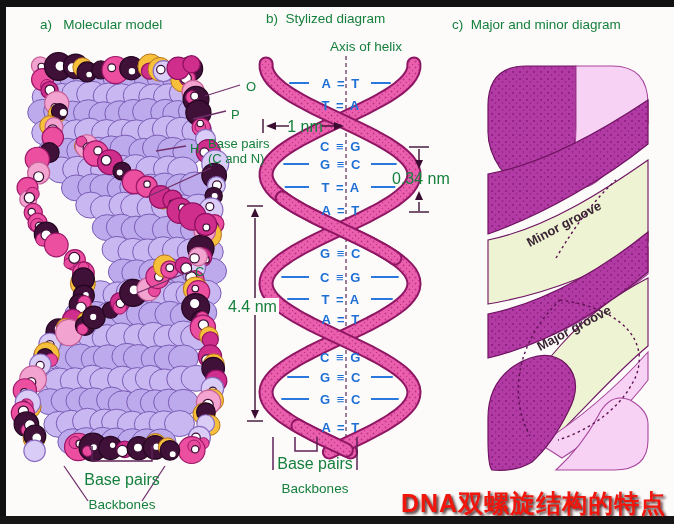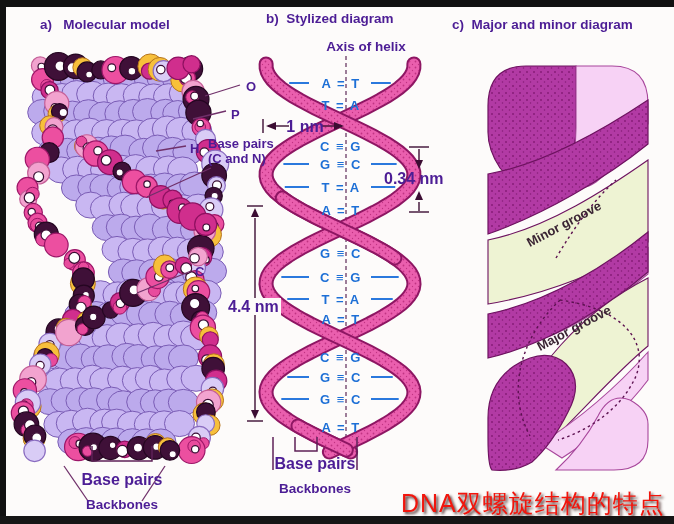--- a/index.html
+++ b/index.html
@@ -3,35 +3,35 @@
 <meta charset="utf-8">
 <style>
   html,body{margin:0;padding:0;}
   body{width:674px;height:524px;position:relative;overflow:hidden;background:#fdfbfa;
        font-family:"Liberation Sans","DejaVu Sans",sans-serif;}
   .frame{position:absolute;background:#111;}
   #frame-top{left:0;top:0;width:674px;height:7px;}
   #frame-left{left:0;top:0;width:6px;height:524px;}
   #frame-bottom{left:0;top:516px;width:674px;height:8px;background:#161616;}
   #gfx{position:absolute;left:0;top:0;}
-  .lbl{position:absolute;color:#4c1d95;font-weight:bold;white-space:nowrap;}
+  .lbl{position:absolute;color:#15803d;font-weight:normal;white-space:nowrap;}
   .t13{font-size:13.5px;}
   .t12{font-size:16px;}
   .atom{font-size:13px;}
   .ctr{text-align:center;}
   .bp{font:bold 13px "Liberation Sans","DejaVu Sans",sans-serif;fill:#1d6fd6;letter-spacing:1.5px;text-anchor:middle;}
   .groove{font:bold 13px "Liberation Sans","DejaVu Sans",sans-serif;fill:#3a2433;text-anchor:middle;}
   .dk{fill:#b23aa4;stroke:#6d125f;stroke-width:1.2;}
   .pk{fill:#f7d2f5;stroke:#a8479c;stroke-width:1.1;}
   .cr{fill:#eef3d3;stroke:#6d125f;stroke-width:1.1;}
   .dash{fill:none;stroke:#5c1150;stroke-width:1.4;stroke-dasharray:2.5 3.2;}
   .msr{stroke:#3c0d33;stroke-width:1.4;}
   .brk{stroke:#5e2157;stroke-width:1.5;fill:none;}
   .ldr{stroke:#70306a;stroke-width:1.3;}
-  #caption{position:absolute;left:401px;top:487px;font-size:25px;font-weight:normal;
+  #caption{position:absolute;left:401px;top:487px;font-size:25px;font-weight:bold;
            color:#f2150c;letter-spacing:1px;text-shadow:2px 2px 3px rgba(40,5,5,0.85);}
   .whbg{background:#fdfbfa;padding:0 2px;}
 </style>
 </head>
 <body>
 
 <svg id="gfx" width="674" height="524" viewBox="0 0 674 524">
   <defs>
     <pattern id="dotsD" width="7" height="7" patternUnits="userSpaceOnUse">
       <circle cx="2" cy="2" r="1" fill="#871c78"></circle>
@@ -558,21 +558,21 @@
 <div class="lbl atom" style="left:246px;top:79px;">O</div>
 <div class="lbl atom" style="left:231px;top:107px;">P</div>
 <div class="lbl atom" style="left:190px;top:141px;">H</div>
 <div class="lbl atom" style="left:195px;top:264px;">C</div>
 <div class="lbl atom" style="left:208px;top:136px;">
   <span>Base pairs</span><br>
   <span>(C and N)</span>
 </div>
 
 <div class="lbl t12 ctr" style="left:285px;top:118px;width:40px;">1 nm</div>
-<div class="lbl t12" style="left:384px;top:170px;">0.34 nm</div>
+<div class="lbl t12" style="left:392px;top:170px;">0.34 nm</div>
 <div class="lbl t12" style="left:226px;top:298px;">
   <span class="whbg">4.4 nm</span>
 </div>
 
 <div class="lbl t12 ctr" style="left:78px;top:471px;width:88px;">Base pairs</div>
 <div class="lbl t13 ctr" style="left:74px;top:497px;width:96px;">Backbones</div>
 <div class="lbl t12 ctr" style="left:273px;top:455px;width:84px;">Base pairs</div>
 <div class="lbl t13 ctr" style="left:271px;top:481px;width:88px;">Backbones</div>
 
 <div id="caption">DNA双螺旋结构的特点</div>

